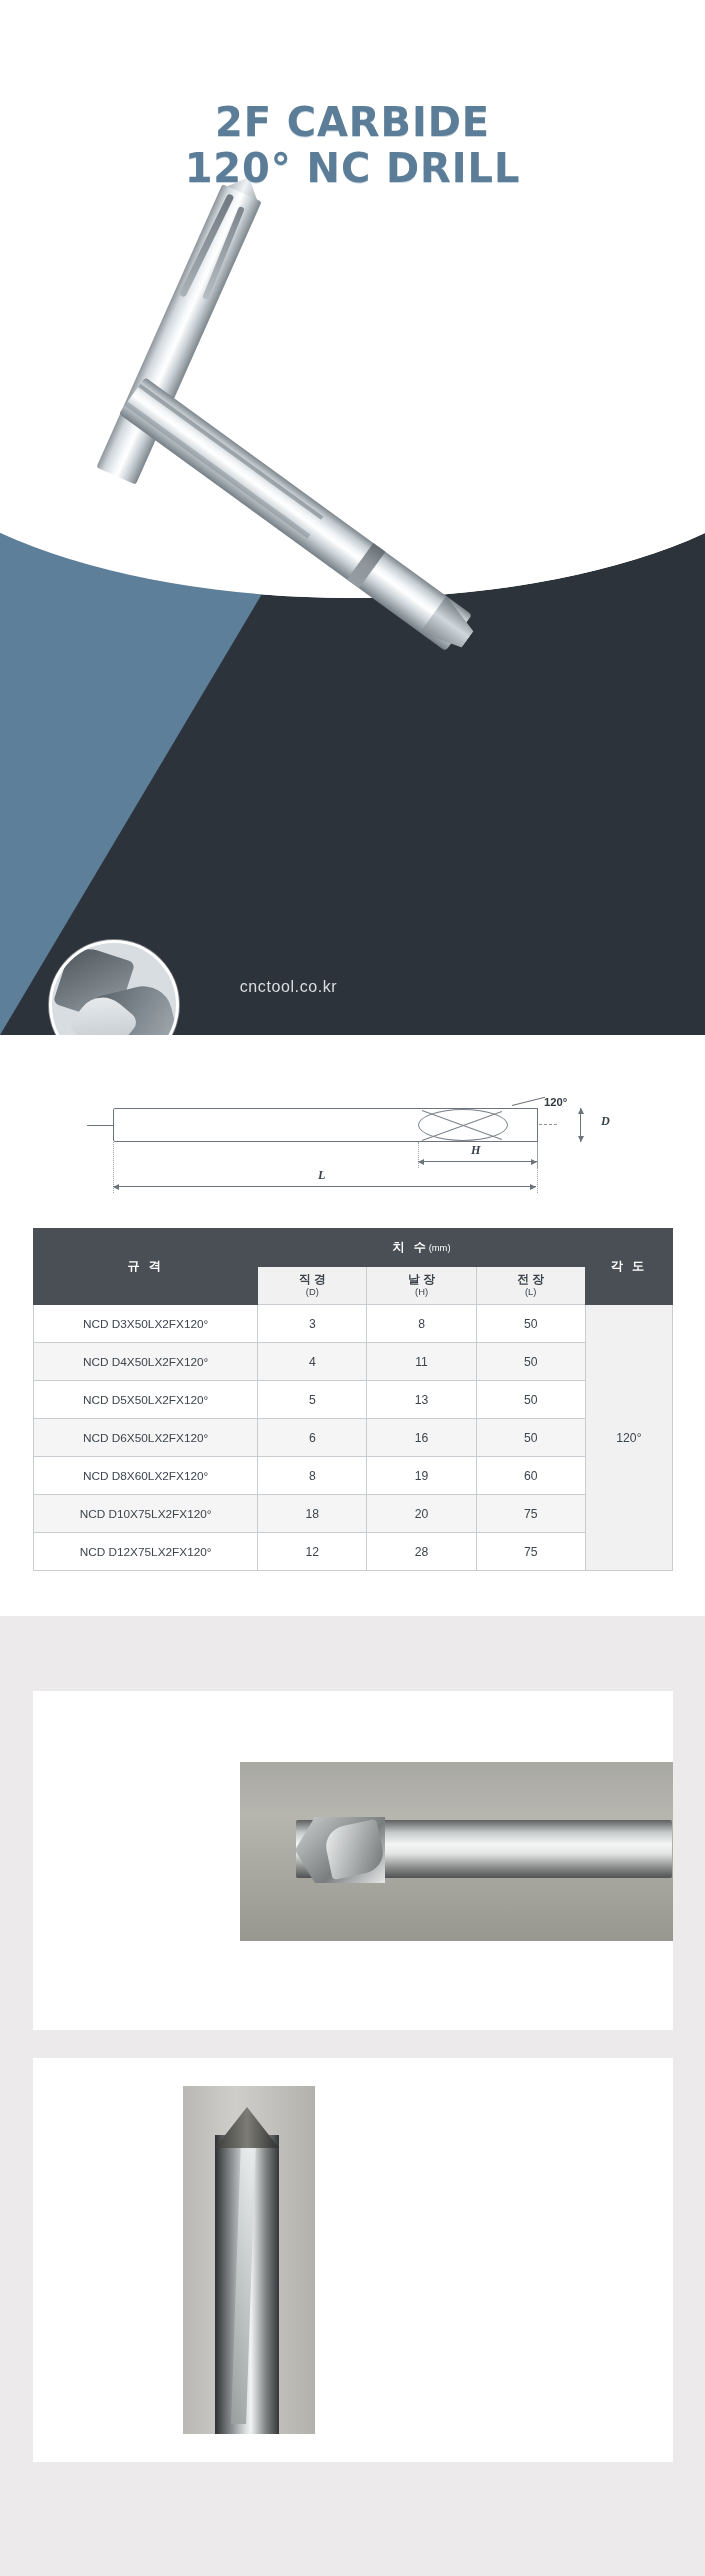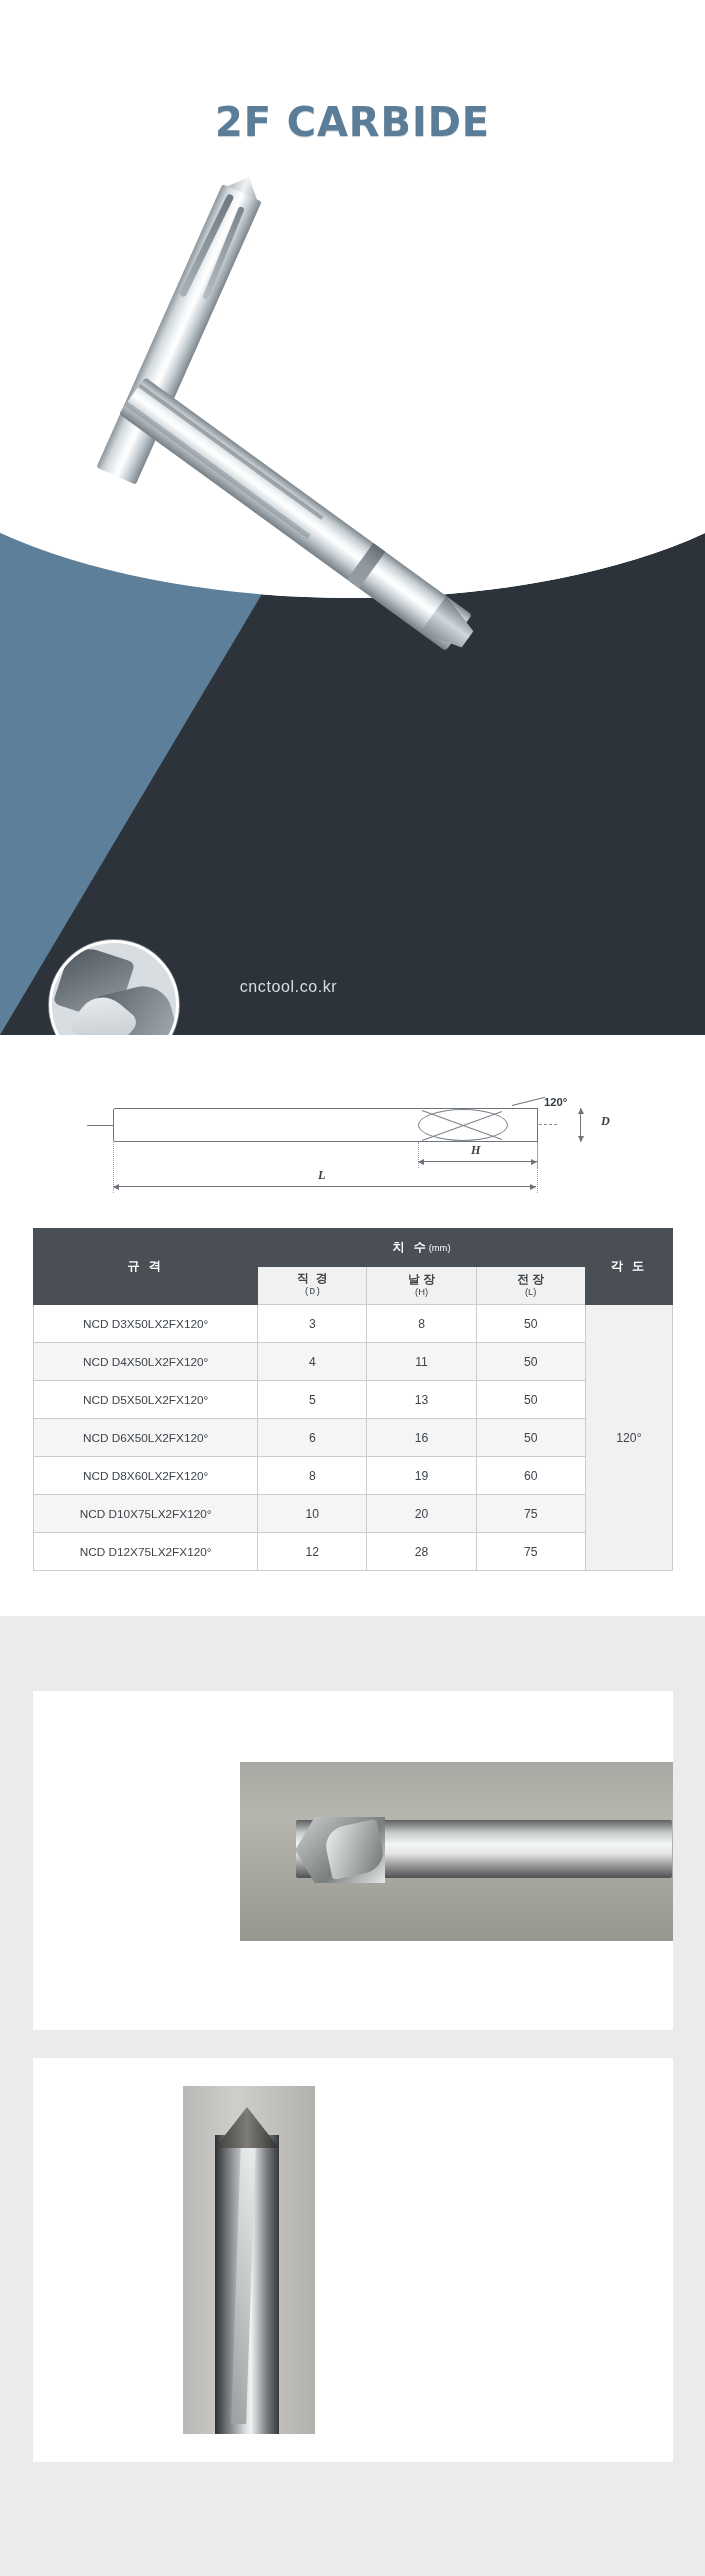--- a/index.html
+++ b/index.html
@@ -484,20 +484,21 @@
 </head>
 <body>
 
 <div class="page">
 
   <section class="hero">
 
     <div class="hero-title-wrap">
       <div class="hero-title">
         <span>2F CARBIDE</span>
+        <span class="l2">120° NC DRILL</span>
       </div>
     </div>
 
     <div class="drill-top">
       <div class="tip-v"></div>
       <div class="shank-v"></div>
       <div class="flute-v1"></div>
       <div class="flute-v2"></div>
     </div>
 
@@ -555,21 +556,21 @@
       <table class="spec">
         <thead>
           <tr>
             <th rowspan="2" style="width:193px;">규  격</th>
             <th colspan="3">
               <span>치    수</span><span class="hdr-unit">(mm)</span>
             </th>
             <th rowspan="2" style="width:75px;">각 도</th>
           </tr>
           <tr>
-            <th class="sub" style="width:94px;font-family:Liberation Mono, monospace;">
+            <th class="sub" style="width:94px;">
               <span>직 경</span>
               <small>(D)</small>
             </th>
             <th class="sub" style="width:94px;">
               <span>날 장</span>
               <small>(H)</small>
             </th>
             <th class="sub" style="width:94px;">
               <span>전 장</span>
               <small>(L)</small>
@@ -603,21 +604,21 @@
               <td>50</td>
             </tr>
             <tr>
               <td class="name">NCD D8X60LX2FX120°</td>
               <td>8</td>
               <td>19</td>
               <td>60</td>
             </tr>
             <tr>
               <td class="name">NCD D10X75LX2FX120°</td>
-              <td>10</td>
+              <td>18</td>
               <td>20</td>
               <td>75</td>
             </tr>
             <tr>
               <td class="name">NCD D12X75LX2FX120°</td>
               <td>12</td>
               <td>28</td>
               <td>75</td>
             </tr>
           </tbody>

